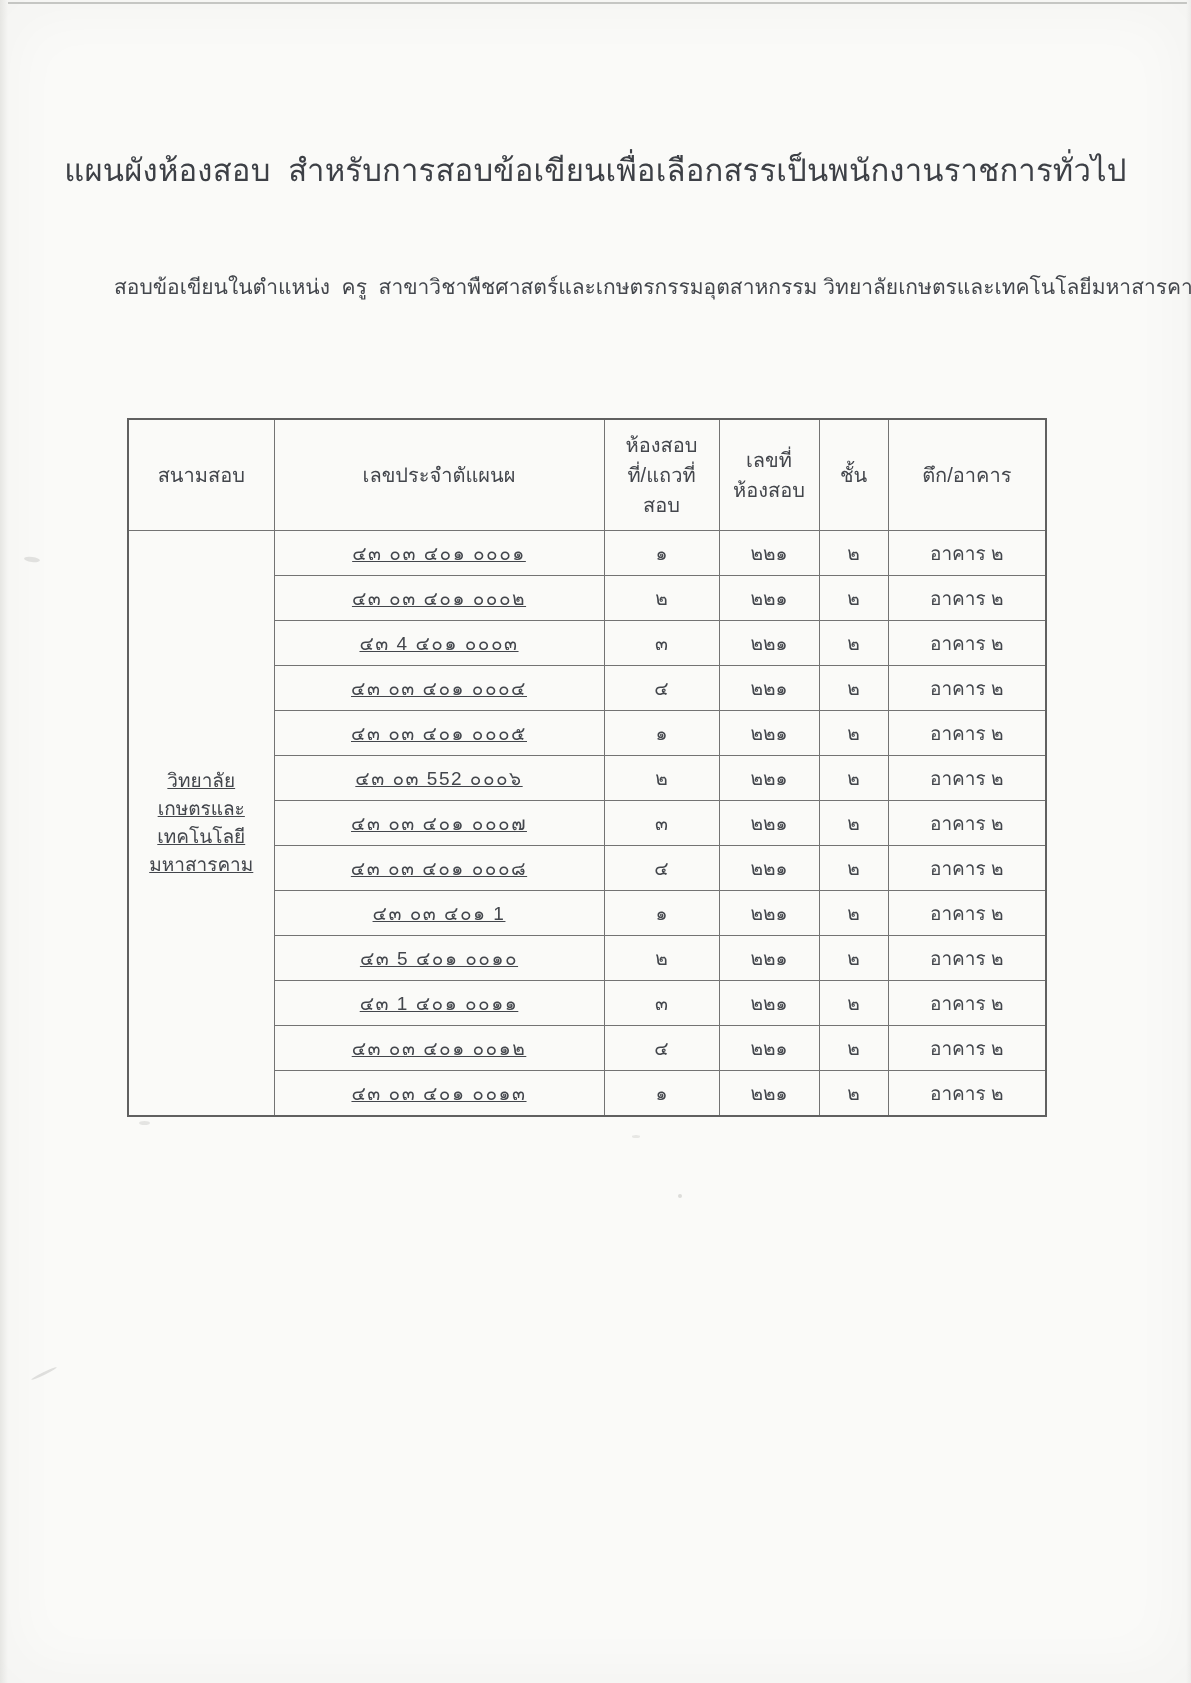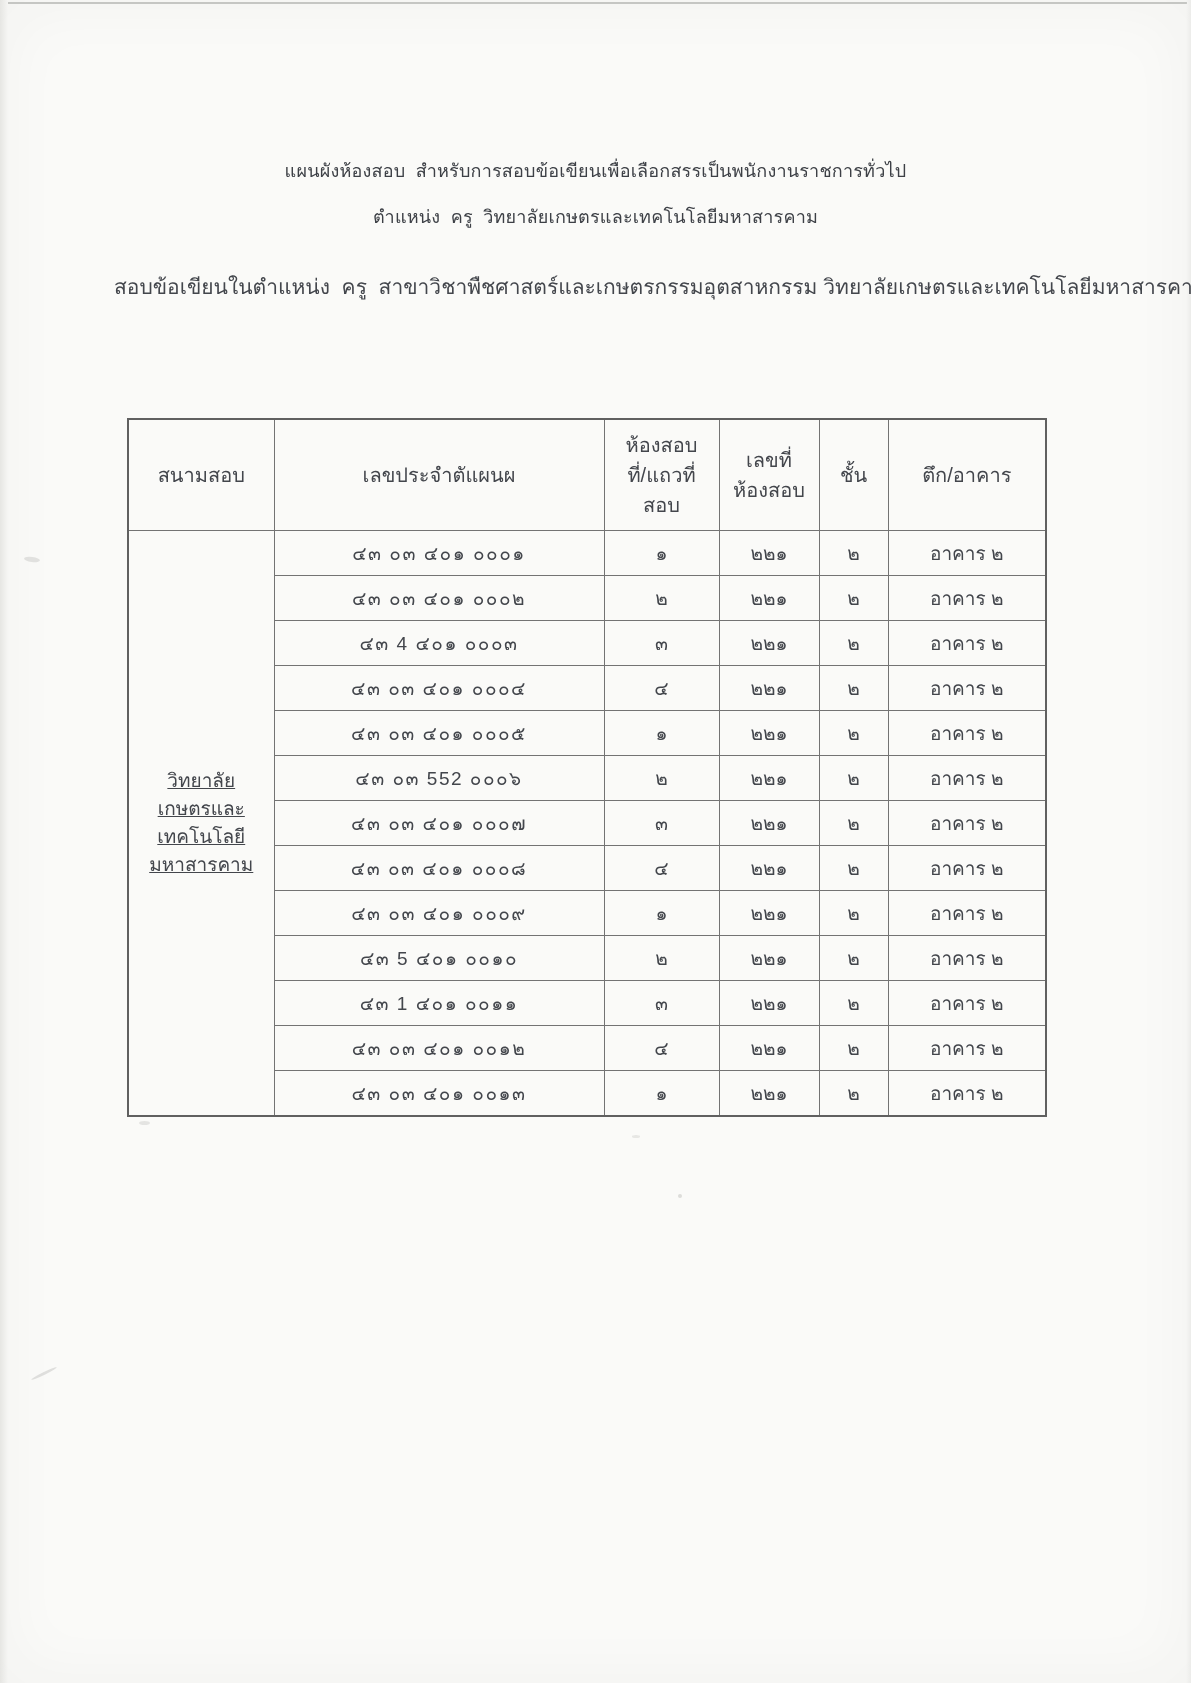--- a/index.html
+++ b/index.html
@@ -35,21 +35,21 @@
     top: 0; bottom: 0; right: 0;
     width: 5px;
     background: linear-gradient(to left, #ececea, rgba(250,250,248,0));
   }
   .doc-title {
     position: absolute;
     top: 148px;
     left: 0;
     width: 100%;
     text-align: center;
-    font-size: 18px;
+    font-size: 31px;
     line-height: 46px;
     font-weight: 500;
     color: #3d4046;
     letter-spacing: 0.2px;
   }
   .intro {
     position: absolute;
     top: 268px;
     left: 114px;
     width: 960px;
@@ -88,20 +88,21 @@
     line-height: 30px;
   }
   .venue-cell {
     white-space: pre-line;
     line-height: 28px;
     font-size: 20px;
     text-decoration: underline;
   }
   .candidate-no {
     letter-spacing: 1.5px;
+    text-decoration: underline;
   }
   .scan-artifact {
     position: absolute;
     background: #c4c4c1;
     border-radius: 50%;
   }
   .art-1 { left: 24px;  top: 557px;  width: 16px; height: 5px; opacity: .45; transform: rotate(8deg); }
   .art-2 { left: 139px; top: 1121px; width: 11px; height: 4px; opacity: .4; }
   .art-3 { left: 30px;  top: 1372px; width: 28px; height: 3px; opacity: .5; transform: rotate(-26deg); }
   .art-4 { left: 678px; top: 1194px; width: 4px;  height: 4px; opacity: .55; }
@@ -110,21 +111,20 @@
 </head>
 <body>
 
 <div class="page">
   <div class="scan-edge-top"></div>
   <div class="scan-edge-left"></div>
   <div class="scan-edge-right"></div>
 
   <div class="doc-title">
     <div>แผนผังห้องสอบ&nbsp; สำหรับการสอบข้อเขียนเพื่อเลือกสรรเป็นพนักงานราชการทั่วไป</div>
-    <div>ตำแหน่ง&nbsp; ครู&nbsp; วิทยาลัยเกษตรและเทคโนโลยีมหาสารคาม</div>
   </div>
 
   <div class="intro">
     <div>สอบข้อเขียนในตำแหน่ง&nbsp; ครู&nbsp; สาขาวิชาพืชศาสตร์และเกษตรกรรมอุตสาหกรรม วิทยาลัยเกษตรและเทคโนโลยีมหาสารคาม</div>
   </div>
 
   <table class="exam-table">
     <colgroup>
       <col style="width:146px">
       <col style="width:330px">
@@ -201,21 +201,21 @@
           <td>อาคาร ๒</td>
         </tr>
         <tr>
           <td class="candidate-no">๔๓ ๐๓ ๔๐๑ ๐๐๐๘</td>
           <td>๔</td>
           <td>๒๒๑</td>
           <td>๒</td>
           <td>อาคาร ๒</td>
         </tr>
         <tr>
-          <td class="candidate-no">๔๓ ๐๓ ๔๐๑ ๐๐๐๙</td>
+          <td class="candidate-no">๔๓ ๐๓ ๔๐๑ 1</td>
           <td>๑</td>
           <td>๒๒๑</td>
           <td>๒</td>
           <td>อาคาร ๒</td>
         </tr>
         <tr>
           <td class="candidate-no">๔๓ 5 ๔๐๑ ๐๐๑๐</td>
           <td>๒</td>
           <td>๒๒๑</td>
           <td>๒</td>

